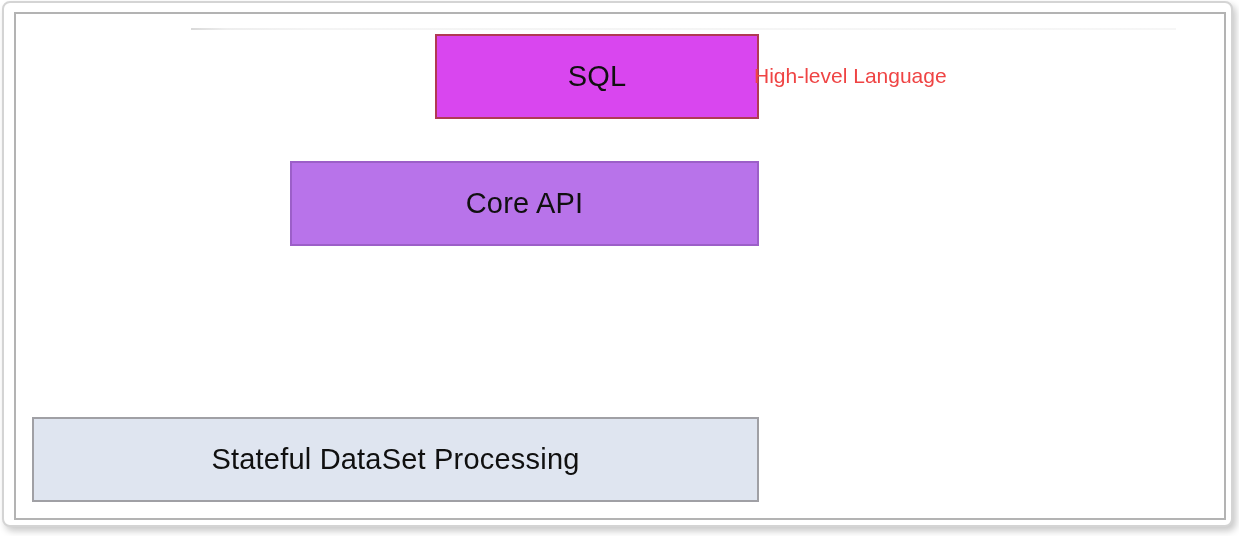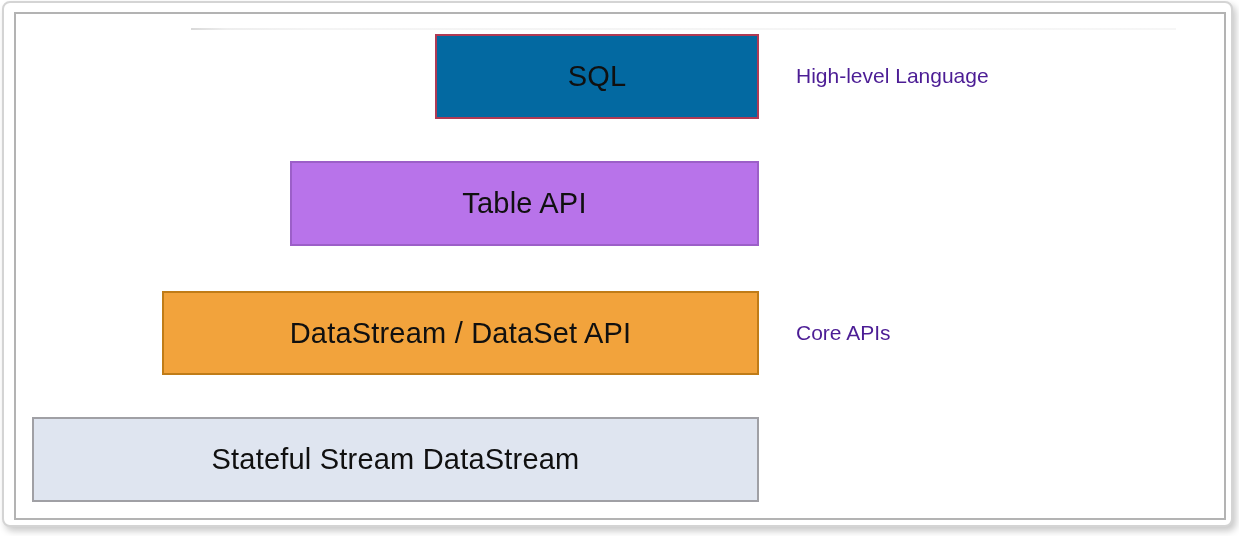--- a/index.html
+++ b/index.html
@@ -50,24 +50,24 @@
     justify-content: center;
   }
   .box-label {
     color: #101010;
     font-size: 29px;
     letter-spacing: 0.2px;
     white-space: nowrap;
   }
   .side-label {
     position: absolute;
-    left: 792px;
+    left: 750px;
     display: flex;
     align-items: center;
-    color: #4c1d95;
+    color: #ef4444;
     font-size: 21px;
     line-height: 1.38;
     white-space: pre-line;
   }
   
   .b0 { left: 431px; top: 31px;  width: 324px; height: 85px; }
   .b1 { left: 286px; top: 158px; width: 469px; height: 85px; }
   .b2 { left: 158px; top: 288px; width: 597px; height: 84px; }
   .b3 { left: 28px;  top: 414px; width: 727px; height: 85px; }
   .s0 { top: 31px;  height: 85px; }
@@ -75,30 +75,26 @@
   .s2 { top: 288px; height: 84px; }
   .s3 { top: 414px; height: 85px; }
 </style>
 </head>
 <body>
 
 <div class="card">
   <div class="inner-frame"></div>
   <div class="faint-line"></div>
 
-  <div class="layer-box b0" style="background-color: #0369a1; border-color: rgb(176, 58, 84);">
+  <div class="layer-box b0" style="background-color: #d946ef; border-color: rgb(176, 58, 84);">
     <span class="box-label">SQL</span>
   </div>
   <div class="side-label s0">High-level Language</div>
 
   <div class="layer-box b1" style="background-color: rgb(184, 115, 234); border-color: rgb(156, 95, 200);">
-    <span class="box-label">Table API</span>
+    <span class="box-label">Core API</span>
   </div>
 
-  <div class="layer-box b2" style="background-color: rgb(242, 163, 60); border-color: rgb(192, 124, 24);">
-    <span class="box-label">DataStream / DataSet API</span>
-  </div>
-  <div class="side-label s2">Core APIs</div>
 
   <div class="layer-box b3" style="background-color: rgb(223, 229, 240); border-color: rgb(160, 160, 165);">
-    <span class="box-label">Stateful Stream DataStream</span>
+    <span class="box-label">Stateful DataSet Processing</span>
   </div>
 </div>
 
 </body></html>

